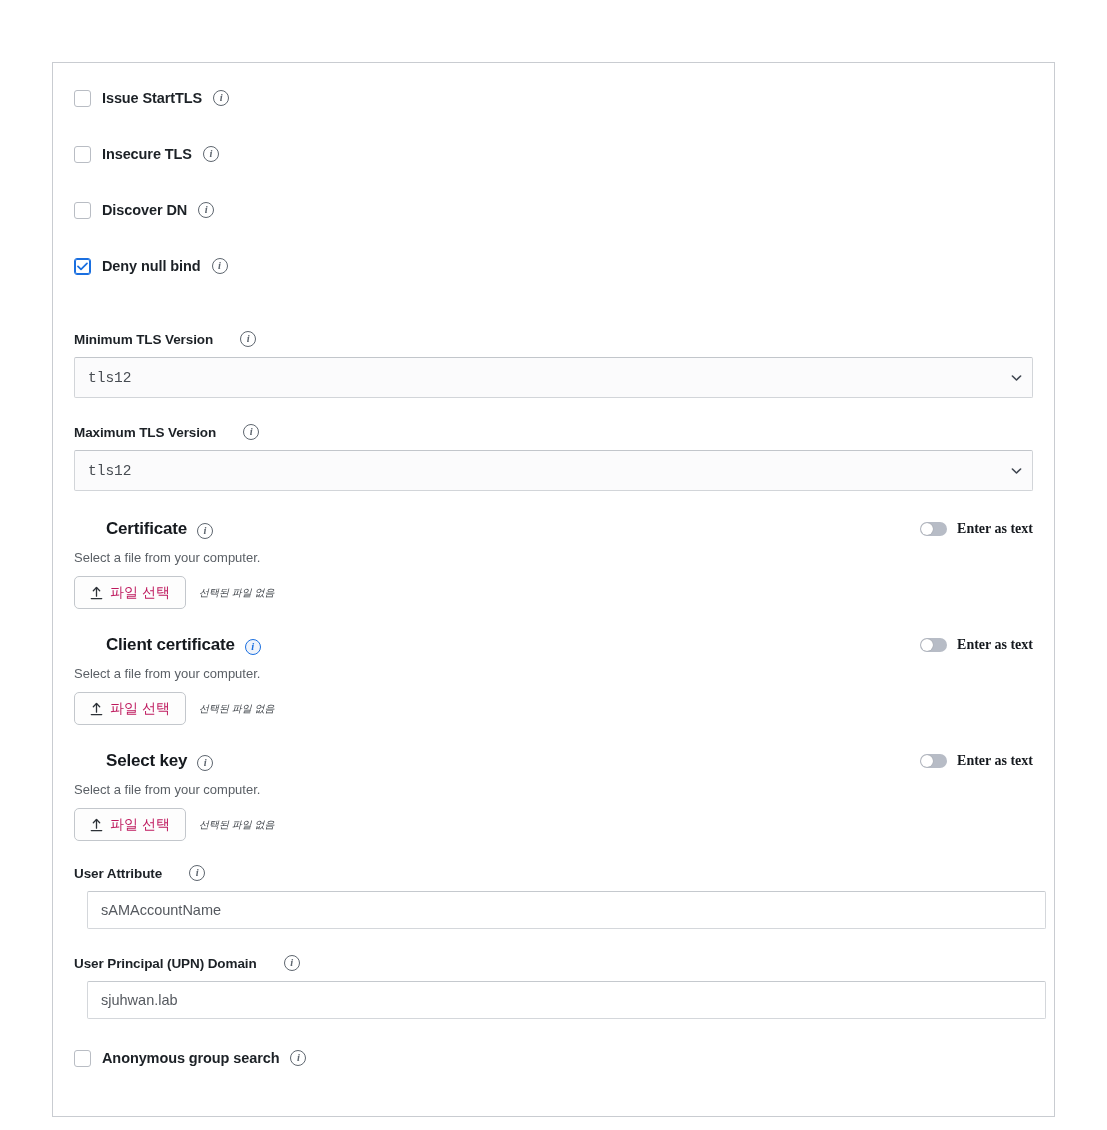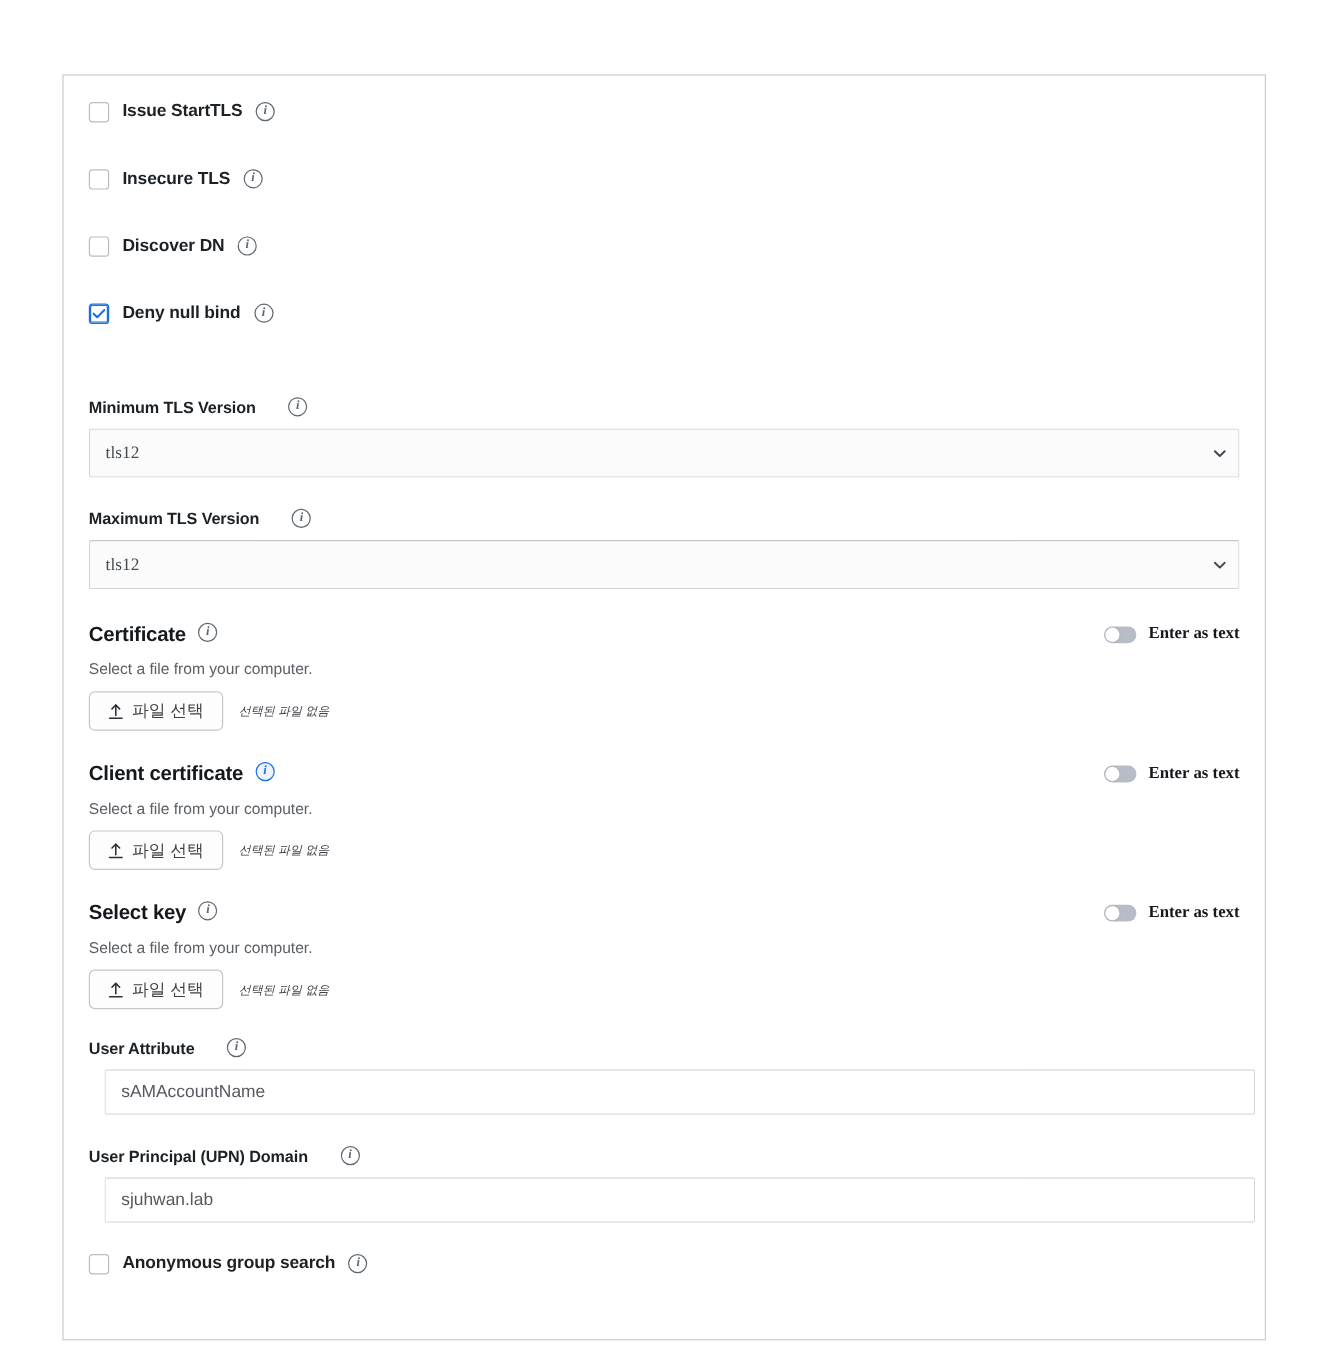--- a/index.html
+++ b/index.html
@@ -60,21 +60,21 @@
     border: 1px solid #c9ccd1;
     z-index: 1;
   }
   .panel-inner {
     padding: 22px 21px 20px 21px;
   }
 
   
   .check-row {
     display: flex;
-    align-items: flex-start;
+    align-items: center;
     gap: 11px;
     height: 26px;
     margin-bottom: 30px;
   }
   .check-row.last { margin-bottom: 18px; }
   .cbox {
     width: 17px;
     height: 17px;
     border: 1px solid #b9bdc4;
     border-radius: 3px;
@@ -138,21 +138,21 @@
 
   
   .field-block { margin-bottom: 26px; }
   .select-wrap { position: relative; }
   select.sel {
     -webkit-appearance: none;
     appearance: none;
     width: 100%;
     height: 41px;
     padding: 0 30px 0 13px;
-    font-family: Liberation Serif, serif;
+    font-family: Liberation Mono, monospace;
     font-size: 14.5px;
     color: #474c52;
     background: #fbfbfc;
     border: 1px solid #d2d5d9;
     border-top-color: #c2c6cb;
     border-radius: 2px;
     cursor: pointer;
     outline: none;
   }
   .sel-arrow {
@@ -169,26 +169,27 @@
   .file-section { margin-bottom: 24px; }
   .file-head {
     display: flex;
     align-items: center;
     justify-content: space-between;
     margin-bottom: 9px;
     min-height: 24px;
   }
   .file-title {
     display: flex;
-    align-items: flex-start;
+    align-items: flex-end;
     gap: 10px;
     font-size: 17px;
     font-weight: bold;
     color: #15191e;
     letter-spacing: -0.2px;
+    margin-left: 32px;
   }
   .toggle-wrap {
     display: flex;
     align-items: center;
     gap: 10px;
     cursor: pointer;
   }
   .toggle {
     width: 27px;
     height: 14px;
@@ -228,21 +229,21 @@
   .file-btn {
     display: inline-flex;
     align-items: center;
     gap: 7px;
     height: 33px;
     padding: 0 15px;
     background: #fdfdfd;
     border: 1px solid #c3c7cc;
     border-radius: 5px;
     font-size: 14px;
-    color: #404040;
+    color: #be185d;
     cursor: pointer;
     font-family: "Liberation Sans", "DejaVu Sans", sans-serif;
   }
   .file-btn .up { display: flex; color: #2b3036; }
   .file-name {
     font-size: 10px;
     color: #3c4147;
     font-style: italic;
   }
 

